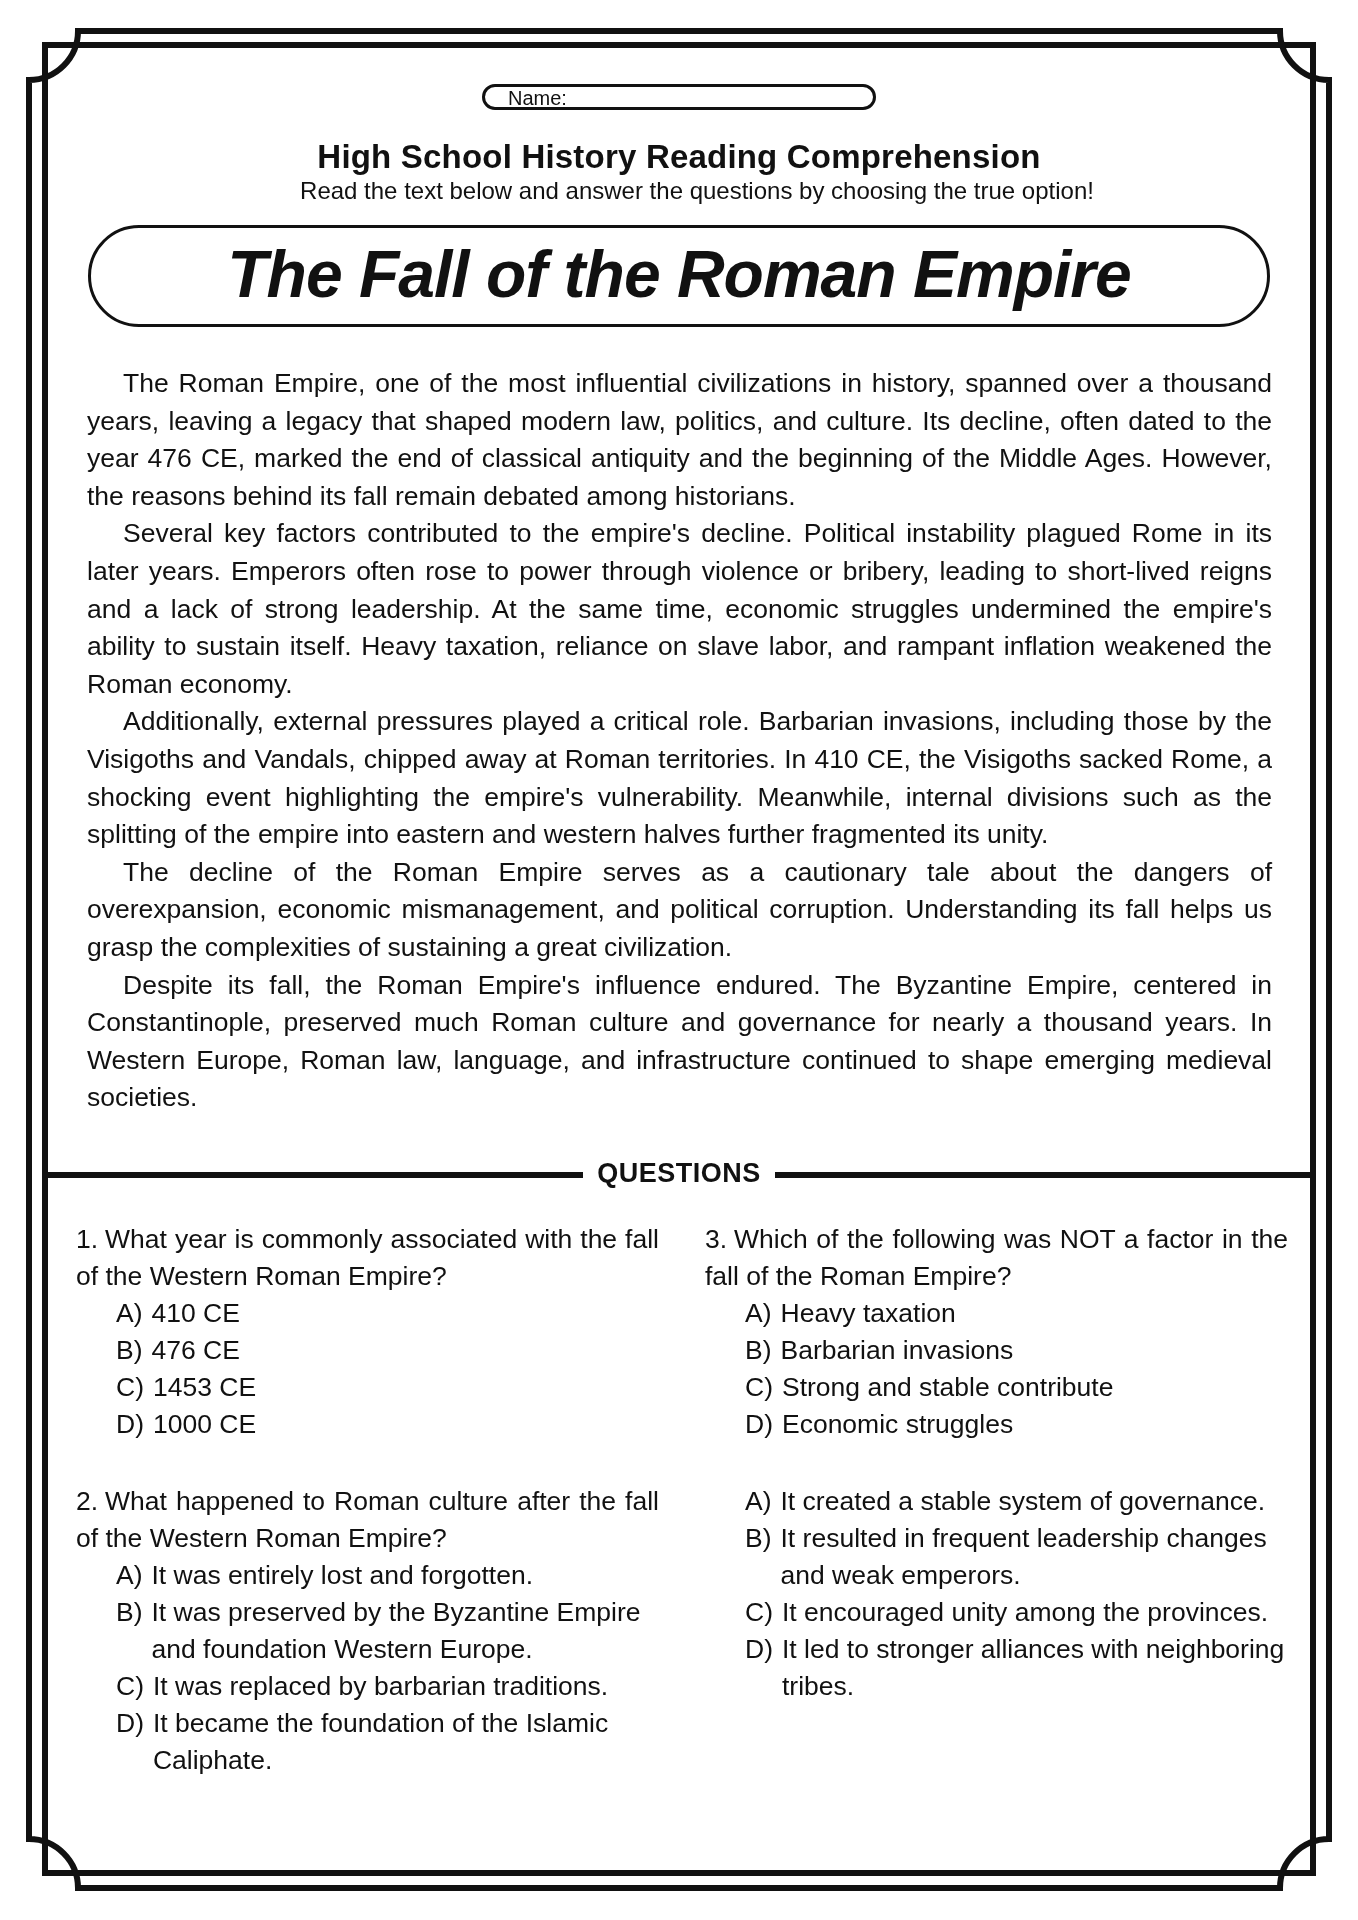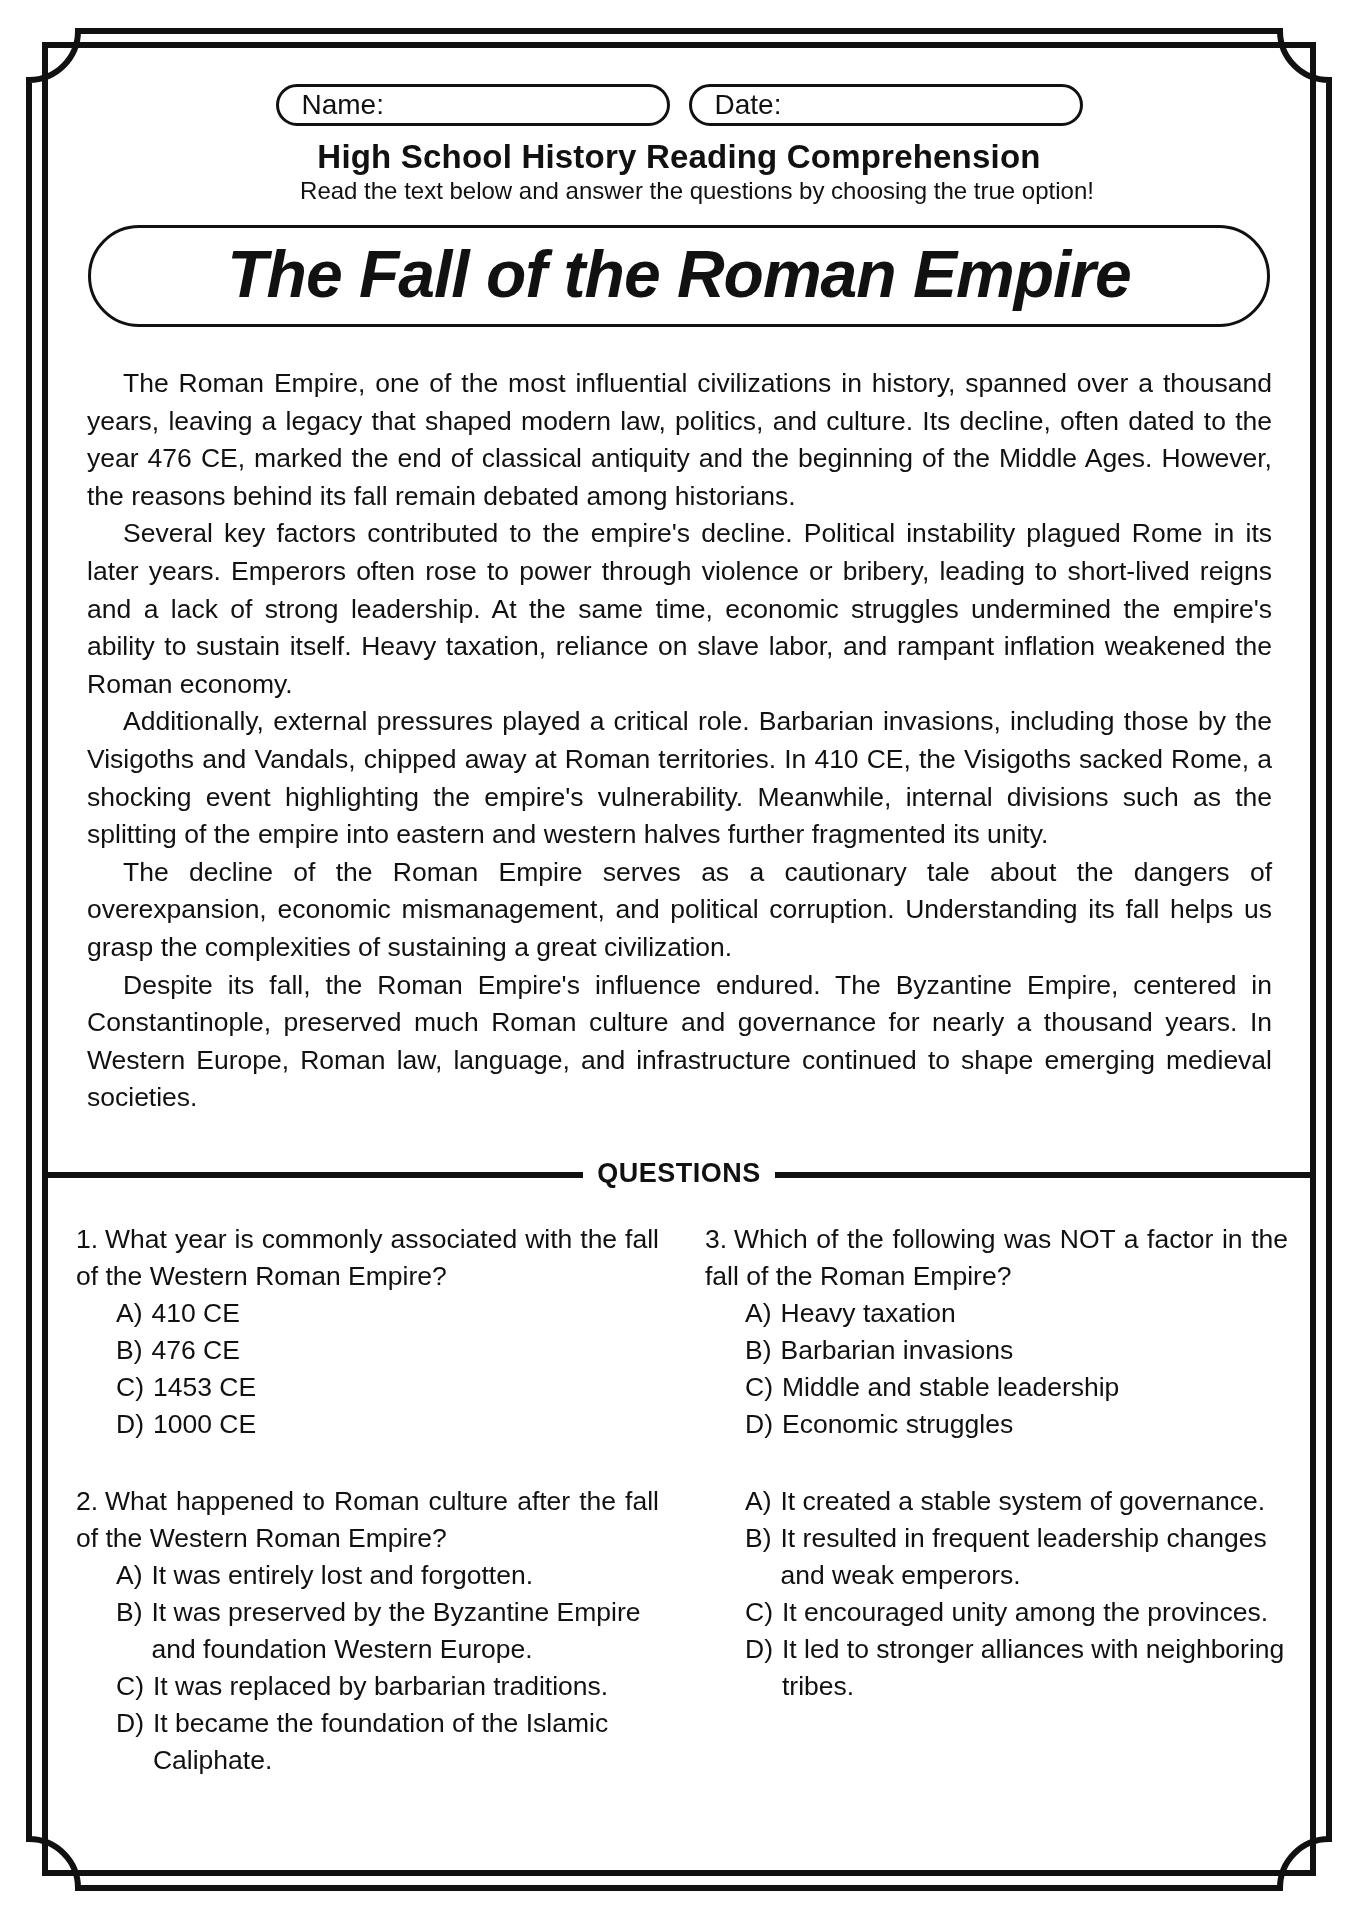--- a/index.html
+++ b/index.html
@@ -12,23 +12,23 @@
     overflow: hidden;
   }
   .frame-svg { position: absolute; inset: 0; }
 
   
   .meta-row {
     position: absolute; top: 84px; left: 0; right: 0;
     display: flex; justify-content: center; gap: 19px;
   }
   .pill {
-    height: 42px; border: 3px solid #111; border-radius: 22px;
-    display: flex; align-items: center; padding-left: 23px;
-    font-size: 28px; background: #fff;
+    height: 26px; border: 3px solid #111; border-radius: 22px;
+    display: flex; padding-left: 23px;
+    font-size: 20px; background: #fff;
   }
   .pill.name { width: 394px; }
   .pill.date { width: 394px; }
   .pill .blank { flex: 1; height: 100%; }
 
   .heading {
     position: absolute; top: 138px; left: 0; right: 0;
     text-align: center; font-size: 33px; font-weight: bold;
     letter-spacing: 0.2px;
   }
@@ -89,24 +89,20 @@
 <svg class="frame-svg" width="1358" height="1920" viewBox="0 0 1358 1920" aria-hidden="true">
   <rect x="45" y="45" width="1268" height="1828" fill="none" stroke="#111111" stroke-width="6"></rect>
   <path d="M 78 31 H 1280 A 49 49 0 0 0 1329 80 V 1839 A 49 49 0 0 0 1280 1888 H 78 A 49 49 0 0 0 29 1839 V 80 A 49 49 0 0 0 78 31 Z" fill="none" stroke="#111111" stroke-width="6"></path>
 </svg>
 
 <div class="meta-row">
   <div class="pill name">
     <span>Name:</span>
     <span class="blank"></span>
   </div>
-  <div class="pill date">
-    <span>Date:</span>
-    <span class="blank"></span>
-  </div>
 </div>
 
 <div class="heading">High School History Reading Comprehension</div>
 <div class="subtitle">Read the text below and answer the questions by choosing the true option!</div>
 
 <div class="title-box">
   <span class="title-text">The Fall of the Roman Empire</span>
 </div>
 
 <div class="passage">
@@ -157,21 +153,21 @@
       <div class="opt">
         <span class="opt-letter">A)</span>
         <span class="opt-text">Heavy taxation</span>
       </div>
       <div class="opt">
         <span class="opt-letter">B)</span>
         <span class="opt-text">Barbarian invasions</span>
       </div>
       <div class="opt">
         <span class="opt-letter">C)</span>
-        <span class="opt-text">Middle and stable leadership</span>
+        <span class="opt-text">Strong and stable contribute</span>
       </div>
       <div class="opt">
         <span class="opt-letter">D)</span>
         <span class="opt-text">Economic struggles</span>
       </div>
     </div>
   </div>
 
   <div class="question">
     <p class="q-text">

